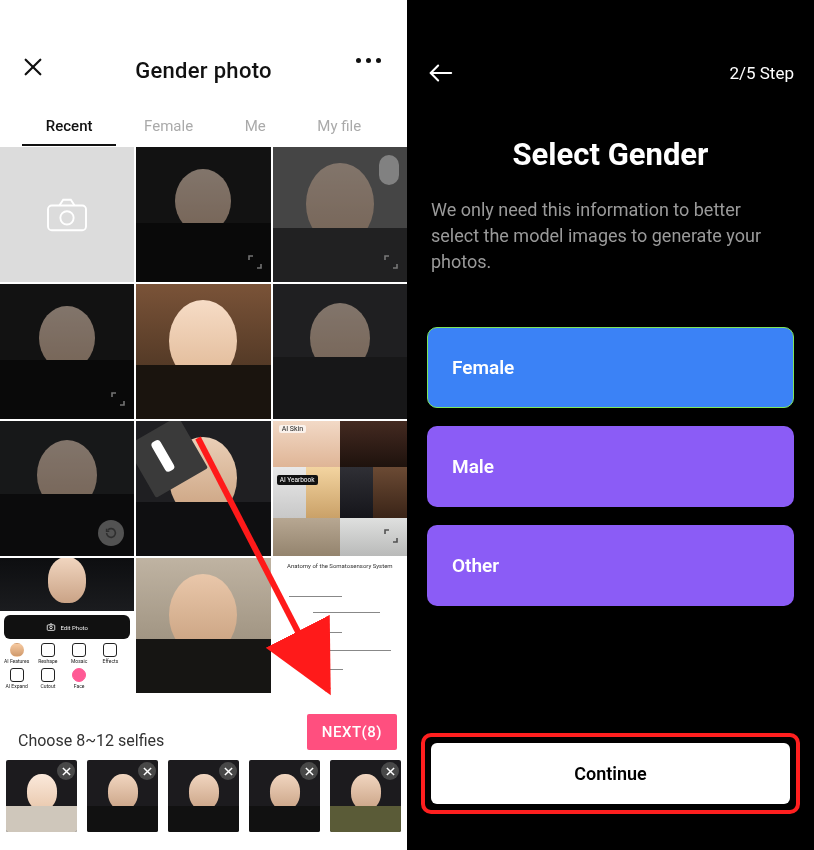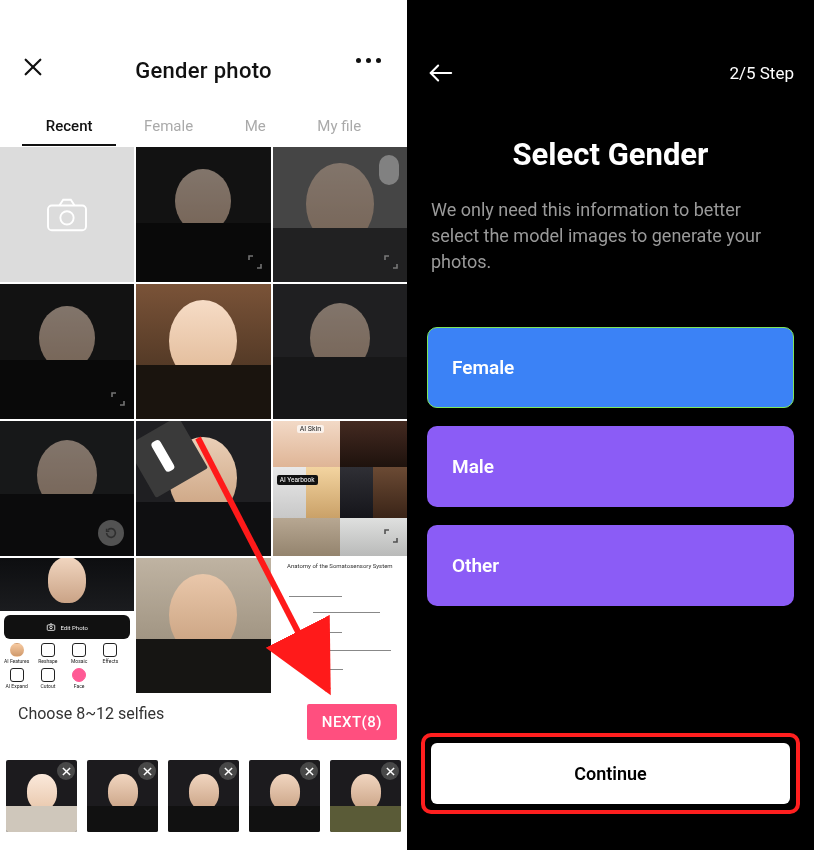--- a/index.html
+++ b/index.html
@@ -39,21 +39,21 @@
   .editor .ph { flex:1.1; background:linear-gradient(#0d0e10,#1b1c1f); position:relative; }
   .editor .ph .hd { position:absolute; left:50%; top:42%; transform:translate(-50%,-50%); width:38px; height:46px; background:linear-gradient(#f1d6c0,#caa386); border-radius:48% 48% 44% 44%; }
   .editor .bar { background:#111; border-radius:6px; margin:4px 4px 2px 4px; height:24px; display:flex; align-items:center; justify-content:center; gap:4px; }
   .editor .tools { display:flex; flex-wrap:wrap; padding:2px 4px 4px 4px; gap:4px 6px; }
   .editor .tools .tl { width:20%; display:flex; flex-direction:column; align-items:center; gap:1px; }
   .editor .tools .tl .ic { width:14px; height:14px; border:1.4px solid #222; border-radius:3px; }
   .editor .tools .tl .lb { font-size:5px; color:#222; white-space:nowrap; }
   .editor .tools .tl.face .ic { background:#ff5a95; border-color:#ff5a95; border-radius:50%; }
   .editor .tools .tl.av .ic { border-radius:50%; background:linear-gradient(#f6c9a0,#d09a6c); border-color:transparent; }
   
-  .footer { height:46px; display:flex; align-items:flex-start; justify-content:space-between; padding:0 10px 0 18px;gap:35px; }
+  .footer { height:46px; display:flex; align-items:flex-end; justify-content:space-between; padding:0 10px 0 18px;gap:35px; }
   .f-text { font-size:16px; color:#333; }
   .next-btn { background:#ff4f7f; color:#fff; font-size:15px; font-weight:500; padding:9px 15px; border-radius:2px; letter-spacing:0.5px; cursor:pointer; }
   
   .strip { height:100px; display:flex; gap:10px; padding:10px 6px 18px 6px; }
   .chip { width:72px; height:72px; position:relative; background:#1c1b1e; border-radius:2px; overflow:hidden; }
   .chip .hd { position:absolute; left:50%; top:44%; transform:translate(-50%,-50%); width:30px; height:36px; background:linear-gradient(#f1d6c0,#caa386); border-radius:48% 48% 46% 46%; }
   .chip .bd { position:absolute; left:0; right:0; bottom:0; height:36%; background:#111; }
   .chip.olive .bd{ background:#5a5b37;}
   .chip.light .hd{ background:linear-gradient(#fbe9db,#e9c8ad);}
   .chip .x { position:absolute; top:2px; right:2px; width:18px; height:18px; background:rgba(80,80,80,0.85); border-radius:50%; display:flex; align-items:center; justify-content:center; cursor:pointer; }
@@ -86,21 +86,21 @@
   .collage .md{ flex:1; display:flex;}
   .collage .md div{ flex:1;}
   .collage .md .a{background:linear-gradient(#e9e9e9,#c8c8c8);}
   .collage .md .b{background:linear-gradient(#f3d4a0,#caa168);}
   .collage .md .c{background:linear-gradient(#2f2f35,#15151a);}
   .collage .md .d{background:linear-gradient(#6b4a34,#3a2417);}
   .collage .bt{ height:28%; display:flex;}
   .collage .bt div{flex:1;}
   .collage .bt .e{background:linear-gradient(#b7a792,#94846e);}
   .collage .bt .f{background:linear-gradient(#dfe0df,#b9bab9);}
-  .collage .lbl{position:absolute;top:4px;left:24px;font-size:7px;color:#222;background:rgba(255,255,255,.7);padding:0 3px;border-radius:2px;}
+  .collage .lbl{position:absolute;top:4px;left:6px;font-size:7px;color:#222;background:rgba(255,255,255,.7);padding:0 3px;border-radius:2px;}
   .collage .lbl2{position:absolute; top:40%; left:4px; font-size:6.5px; background:#111;color:#fff;padding:1px 3px;border-radius:2px; z-index:2;}
   .diagram{position:absolute;inset:0;background:#fff;}
   .diagram .hd{position:absolute;top:4px;left:0;right:0;height:10px;font-size:6px;text-align:center;color:#333;}
   .diagram .ln{position:absolute;background:#888;height:1px;}
 </style>
 </head>
 <body>
 
 <div class="stage">
 

